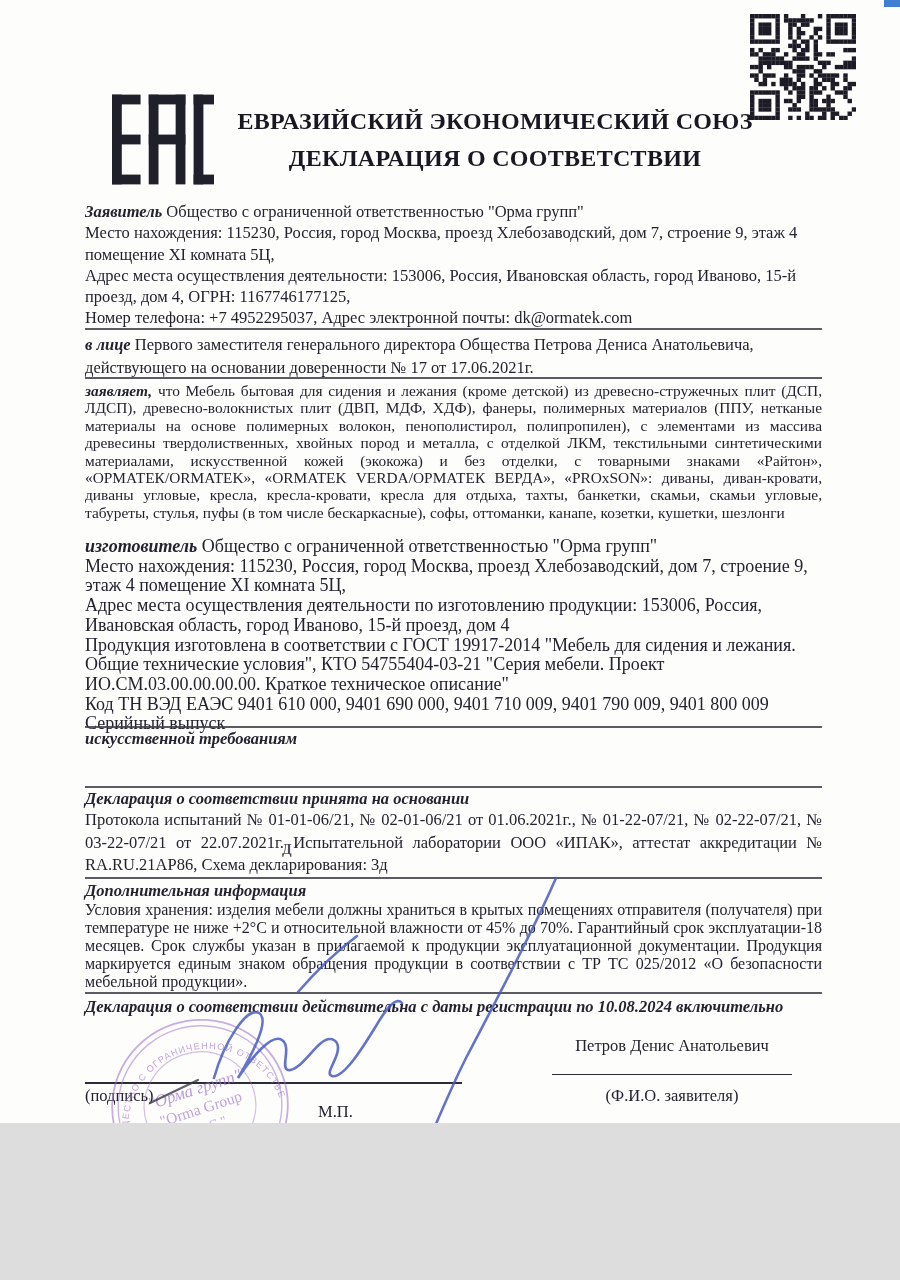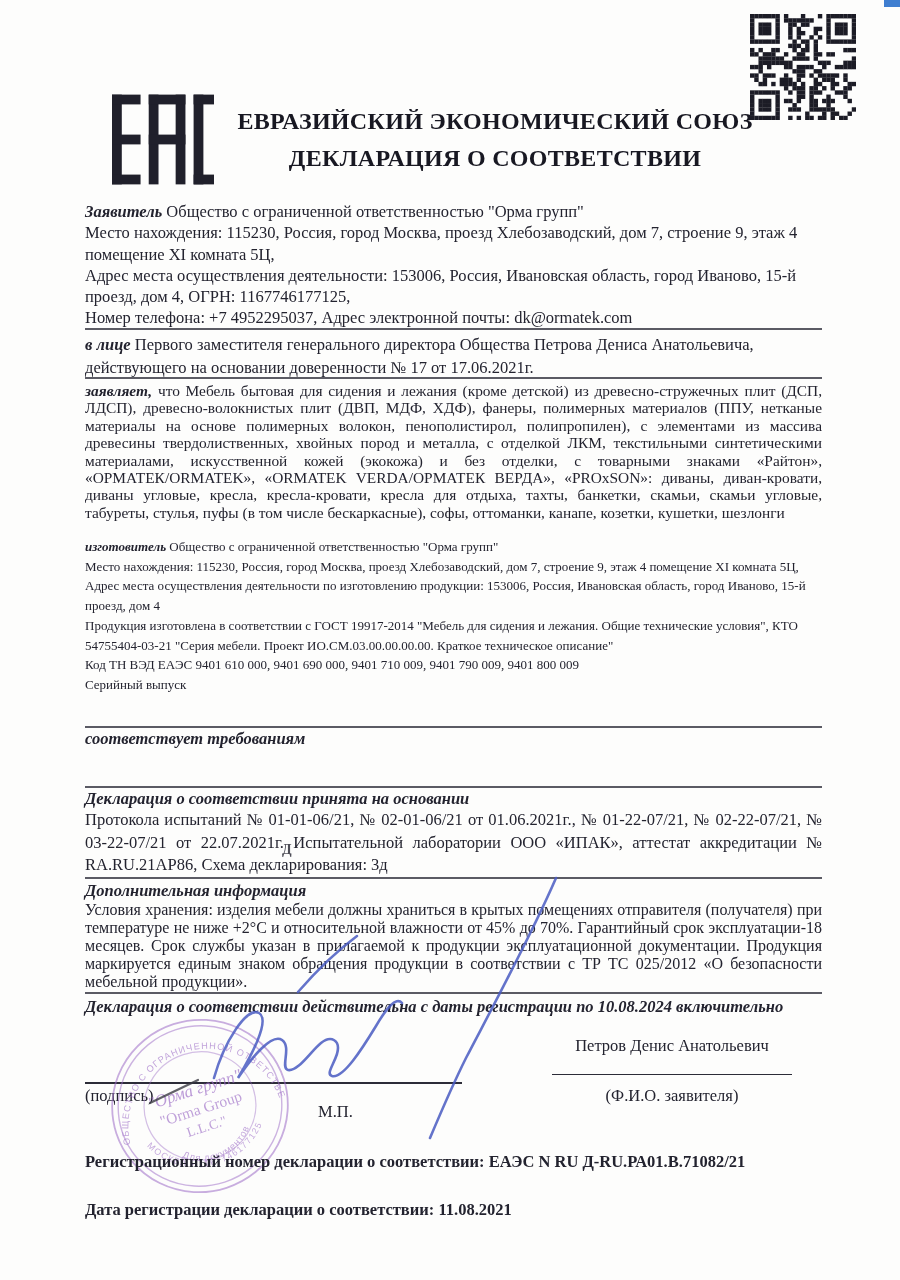--- a/index.html
+++ b/index.html
@@ -1,26 +1,26 @@
 <!DOCTYPE html>
 <html><head>
 <meta charset="utf-8">
 <style>
   html,body{margin:0;padding:0;background:#ddd;}
-  .page{position:relative;width:900px;height:1280px;background:#fdfdfc;overflow:hidden;
+  .page{position:relative;width:900px;height:1123px;background:#fdfdfc;overflow:hidden;
         font-family:"Liberation Serif", serif;color:#23232f;}
   .abs{position:absolute;}
   .txt{position:absolute;left:85px;width:737px;font-size:16.5px;line-height:21.3px;}
   .rule{position:absolute;left:85px;width:737px;height:0;border-top:2px solid #3e3e49;opacity:.85;}
   b{font-weight:bold;font-style:italic;}
   .just{text-align:justify;}
   .title{position:absolute;left:212px;top:103px;width:566px;text-align:center;
          font-weight:bold;font-size:24px;line-height:37px;letter-spacing:.3px;color:#181822;}
   .dense{font-size:15.4px;line-height:17.4px;}
-  .mid{font-size:13px;line-height:19.7px;}
+  .mid{font-size:18px;line-height:19.7px;}
   .wide{line-height:23.4px;}
   .addwide{font-size:16px;line-height:17.9px;}
   .sigline{position:absolute;left:85px;top:1060px;width:377px;height:22px;border-bottom:2px solid #2c2c38;}
   .siglabel{position:absolute;left:85px;top:1086px;width:377px;text-align:left;font-size:16.5px;}
   .fioname{position:absolute;left:552px;top:1036px;width:240px;text-align:center;font-size:16.5px;
            padding-bottom:18px;border-bottom:1.5px solid #2c2c38;}
   .fiolabel{position:absolute;left:552px;top:1086px;width:240px;text-align:center;font-size:16.5px;}
   .mp{position:absolute;left:318px;top:1102px;font-size:16.5px;}
   .regline{position:absolute;left:85px;width:760px;font-weight:bold;font-size:16.5px;}
   .artifact{position:absolute;left:282px;top:842px;font-size:14px;font-weight:bold;opacity:.8;}
@@ -390,21 +390,21 @@
     <div><b>изготовитель</b> <span>Общество с ограниченной ответственностью "Орма групп"</span></div>
     <div>Место нахождения: 115230, Россия, город Москва, проезд Хлебозаводский, дом 7, строение 9, этаж 4 помещение XI комната 5Ц,</div>
     <div>Адрес места осуществления деятельности по изготовлению продукции: 153006, Россия, Ивановская область, город Иваново, 15-й проезд, дом 4</div>
     <div>Продукция изготовлена в соответствии с ГОСТ 19917-2014 "Мебель для сидения и лежания. Общие технические условия", КТО 54755404-03-21 "Серия мебели. Проект ИО.СМ.03.00.00.00.00. Краткое техническое описание"</div>
     <div>Код ТН ВЭД ЕАЭС  9401 610 000, 9401 690 000, 9401 710 009, 9401 790 009, 9401 800 009</div>
     <div>Серийный выпуск</div>
   </div>
 
   <div class="rule" style="top:726px"></div>
 
-  <div class="txt" style="top:729px;line-height:19px"><b>соответствует требованиям</b></div>
+  <div class="txt" style="top:729px;line-height:19px"><b>искусственной требованиям</b></div>
 
   <div class="rule" style="top:786px"></div>
 
   <div class="txt" style="top:789px;line-height:19px"><b>Декларация о соответствии принята на основании</b></div>
   <div class="txt just" style="top:809px;line-height:22.5px">Протокола испытаний № 01-01-06/21, № 02-01-06/21 от 01.06.2021г., № 01-22-07/21, № 02-22-07/21, № 03-22-07/21 от 22.07.2021г. Испытательной лаборатории ООО «ИПАК», аттестат аккредитации № RA.RU.21АР86, Схема декларирования: 3д</div>
   <div class="artifact">Д</div>
 
   <div class="rule" style="top:877px"></div>
 
   <div class="txt" style="top:881px;line-height:19px"><b>Дополнительная информация</b></div>

